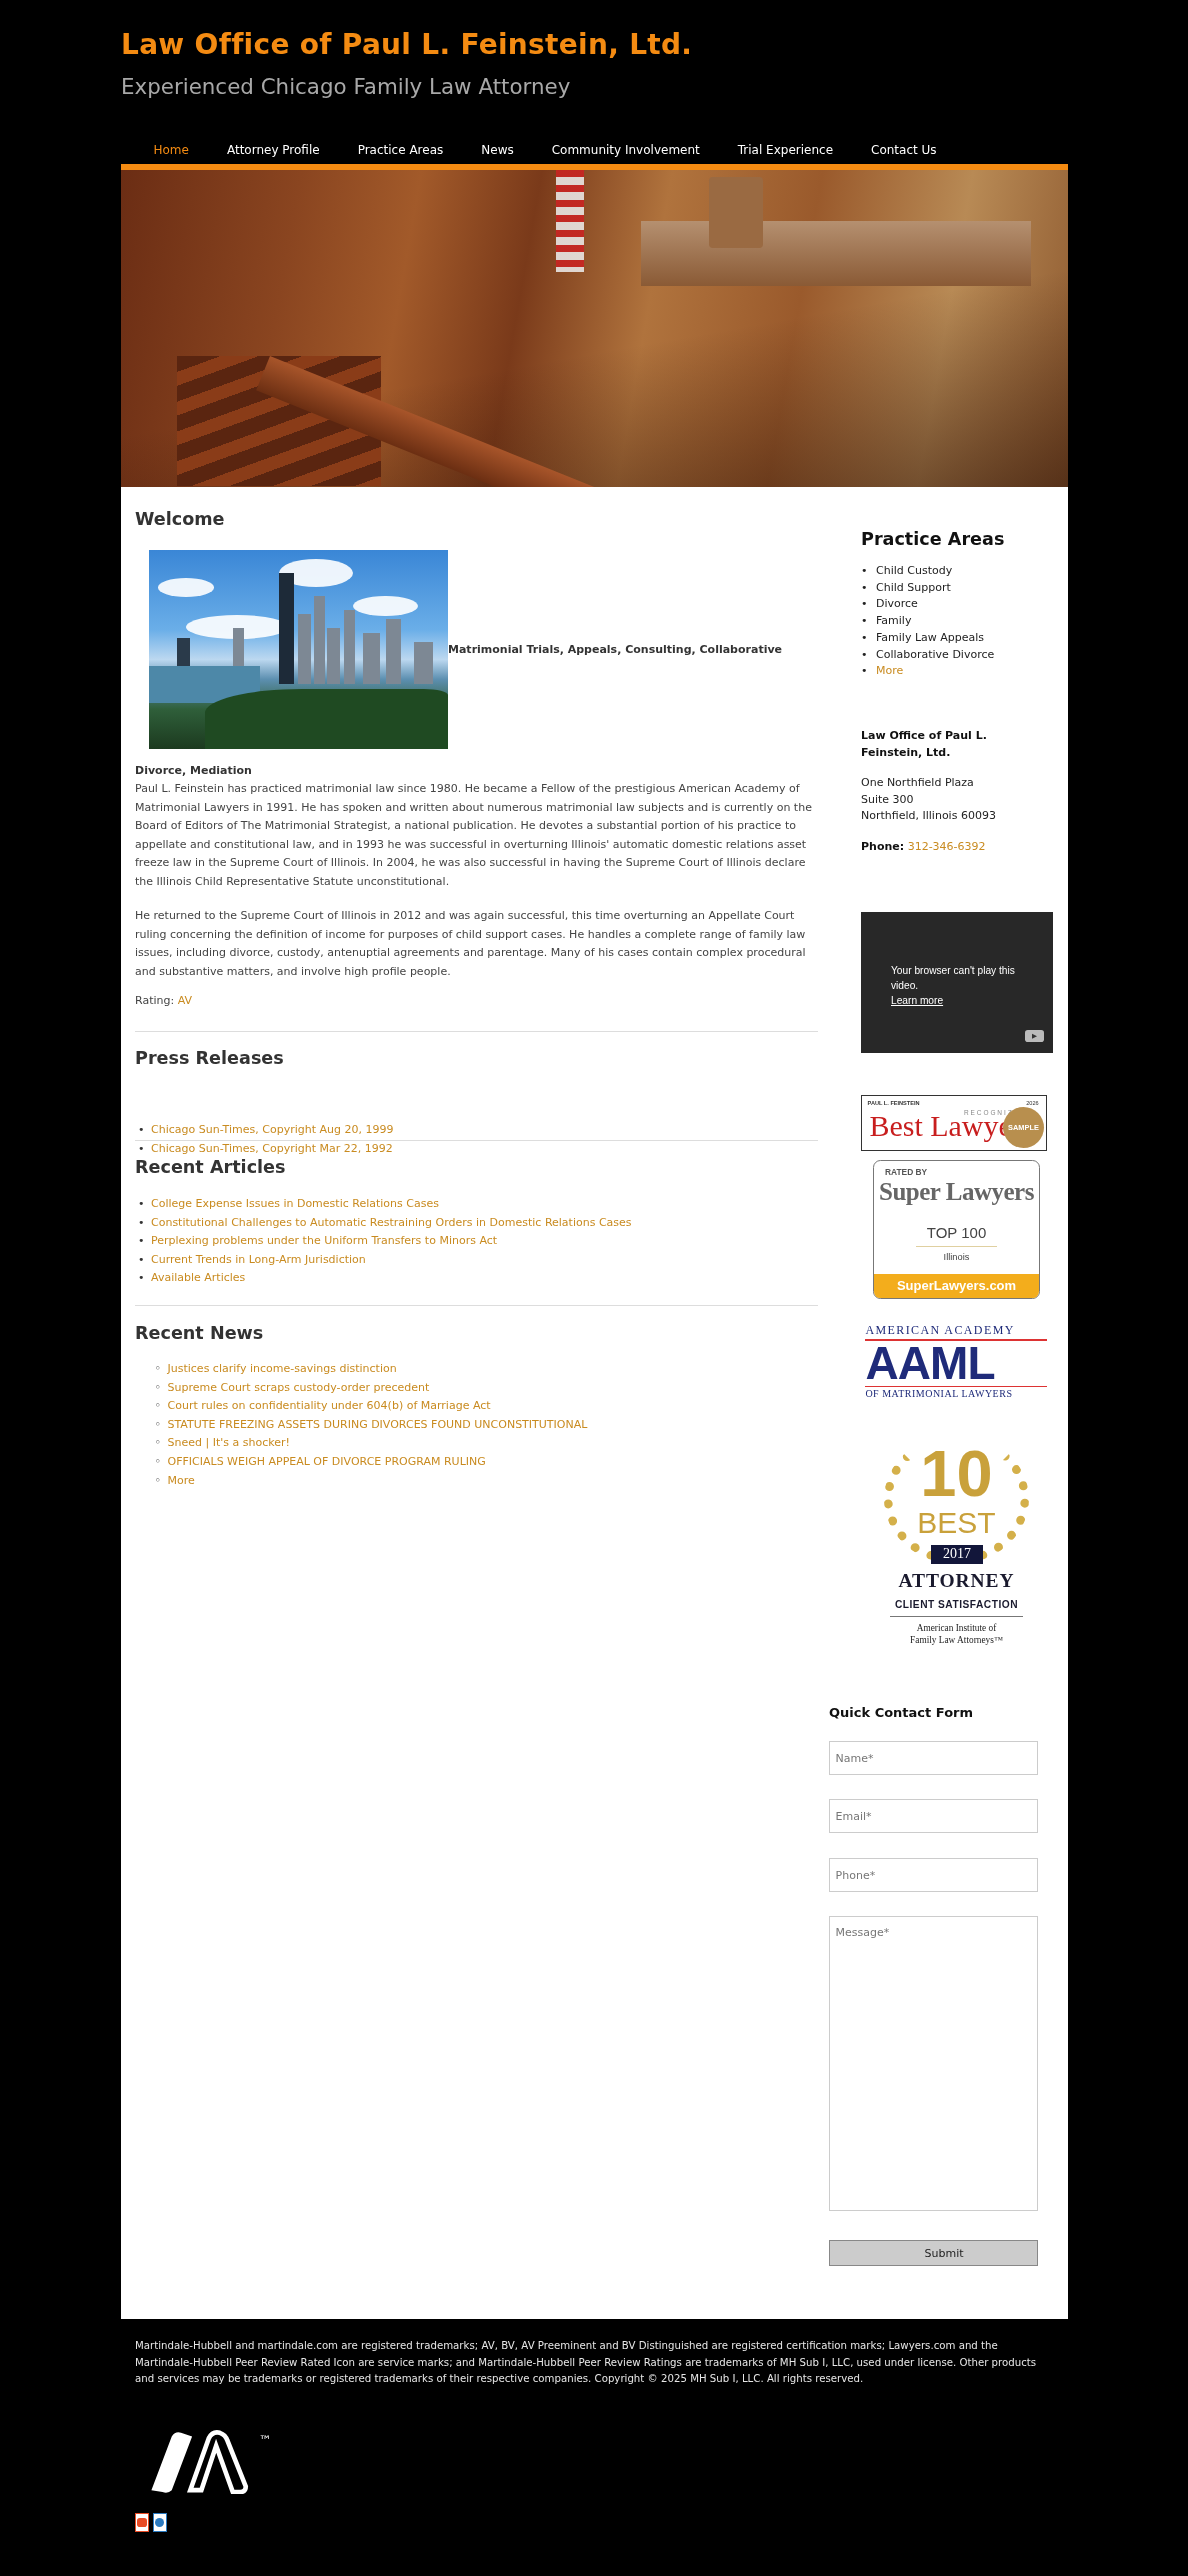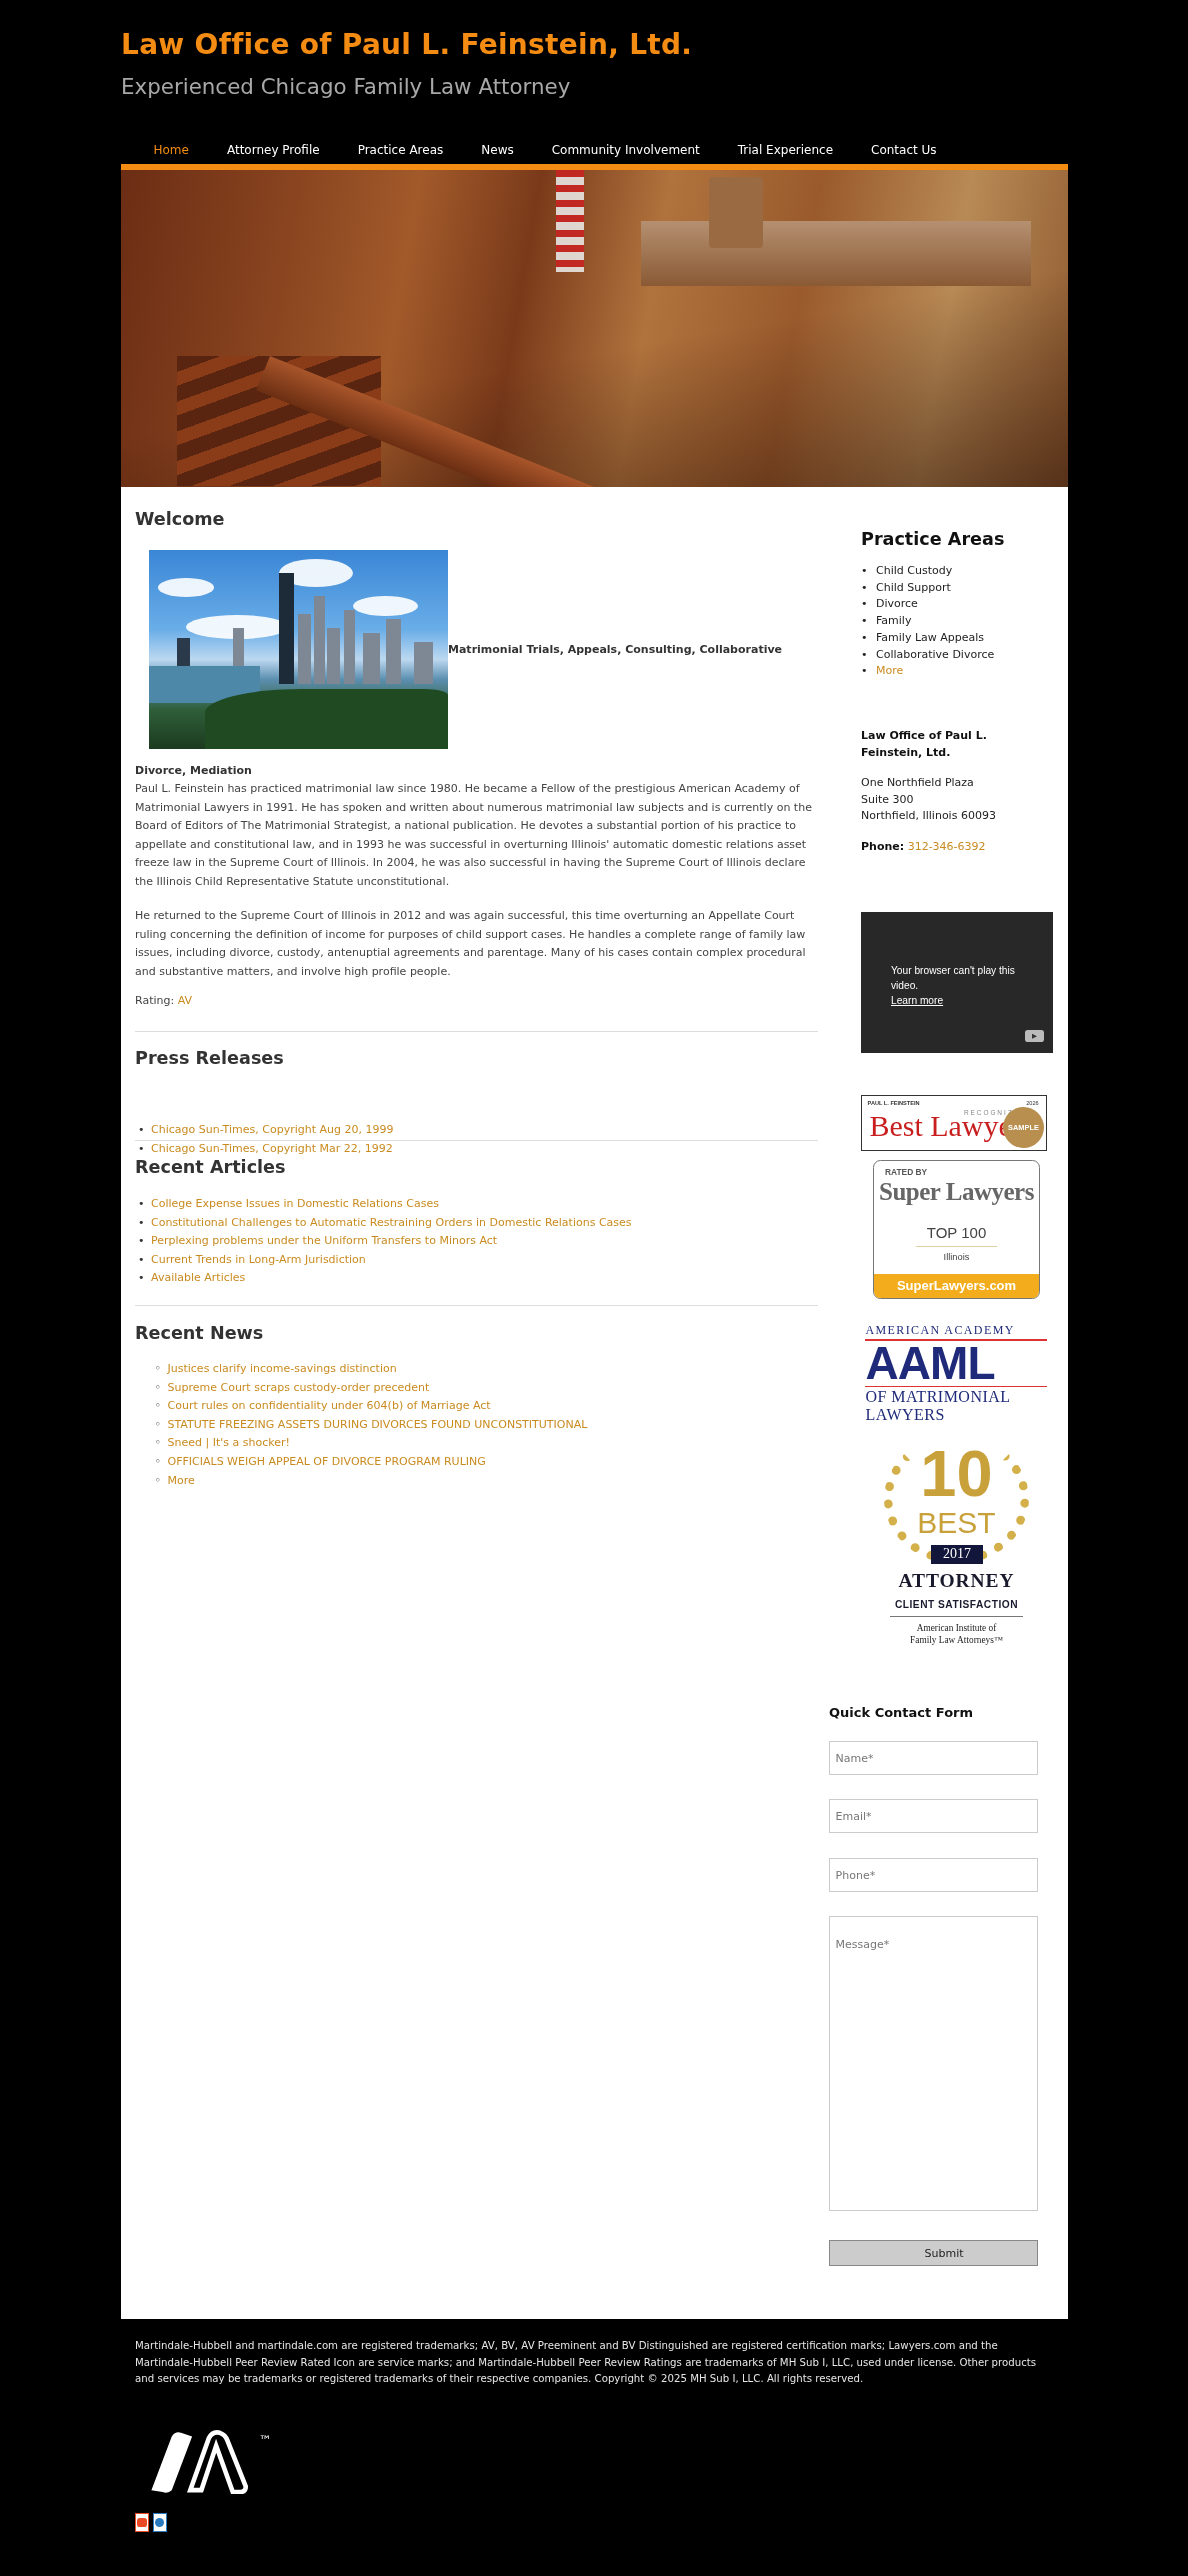--- a/index.html
+++ b/index.html
@@ -89,39 +89,39 @@
   .badge-sl .brand { position: absolute; left: 0; right: 0; top: 16.7px; font-size: 25px; font-weight: bold; color: #666; font-family: "Liberation Serif", serif; letter-spacing: -0.5px; }
   .badge-sl .top100 { position: absolute; left: 0; right: 0; top: 63px; font-size: 15px; color: #444; }
   .badge-sl .rule { position: absolute; left: 42px; right: 42px; top: 85px; height: 0.9px; background: #e0d0a0; }
   .badge-sl .state { position: absolute; left: 0; right: 0; top: 91px; font-size: 9.3px; color: #444; }
   .badge-sl .site { position: absolute; left: 0; right: 0; bottom: 0; height: 24px; background: #f3ad1c; color: #fff; font-size: 13px; font-weight: bold; line-height: 24px; }
 
   .badge-aaml { position: absolute; left: 20.4px; top: 836px; width: 182px; height: 84px; text-align: left; font-family: "Liberation Serif", serif; }
   .badge-aaml .l1 { font-size: 12px; letter-spacing: 1.4px; color: #1f2b7a; }
   .badge-aaml .bar { height: 1.9px; background: #d33; margin: 0.9px 0; }
   .badge-aaml .l2 { font-size: 46px; font-weight: bold; color: #1f2b7a; line-height: 43px; font-family: "Liberation Sans", sans-serif; letter-spacing: -0.9px; }
-  .badge-aaml .l3 { font-size: 16px; color: #1f2b7a; letter-spacing: 0.5px; }
+  .badge-aaml .l3 { font-size: 10px; color: #1f2b7a; letter-spacing: 0.5px; }
 
   .badge-10 { position: absolute; left: 28px; top: 947px; width: 167px; height: 232px; text-align: center; font-family: "Liberation Serif", serif; }
   .badge-10 .wreath { position: absolute; left: 11px; top: 0; width: 145px; height: 130px; border-radius: 50%; border: 9.3px dotted #d4b04a; border-top-color: transparent; }
   .badge-10 .ten { position: absolute; left: 0; right: 0; top: 7.4px; font-size: 65px; font-weight: bold; color: #c9a13b; font-family: "Liberation Sans", sans-serif; line-height: 1; }
   .badge-10 .best { position: absolute; left: 0; right: 0; top: 74px; font-size: 30px; color: #c9a13b; font-family: "Liberation Sans", sans-serif; line-height: 1; }
   .badge-10 .yr { position: absolute; left: 58px; top: 111px; width: 52px; height: 18.6px; background: #12163a; color: #fff; font-size: 14px; line-height: 18.6px; }
   .badge-10 .att { position: absolute; left: 0; right: 0; top: 136px; font-size: 19.5px; font-weight: bold; color: #1a1a2e; letter-spacing: 0.9px; }
   .badge-10 .cs { position: absolute; left: 0; right: 0; top: 165px; font-size: 10.2px; font-weight: bold; color: #1a1a2e; font-family: "Liberation Sans", sans-serif; letter-spacing: 0.5px; }
   .badge-10 .rule { position: absolute; left: 16.7px; right: 16.7px; top: 182px; height: 0.9px; background: #777; }
   .badge-10 .inst { position: absolute; left: 0; right: 0; top: 188px; font-size: 9.3px; line-height: 12px; color: #222; }
 
   .qcf-title { position: absolute; left: 0; top: 1218px; font-size: 13px; font-weight: bold; color: #111; }
   .field { position: absolute; left: 0; width: 209px; height: 34px; border: 0.9px solid #ccc; background: #fff; font-family: "DejaVu Sans", sans-serif; font-size: 11px; padding: 0 5.6px; color: #333; }
   .field::placeholder { color: #777; }
   .f-name { top: 1254px; }
   .f-email { top: 1312px; }
   .f-phone { top: 1371px; }
-  .f-msg { top: 1429px; height: 295px; padding-top: 21px; resize: none; }
+  .f-msg { top: 1429px; height: 295px; padding-top: 9px; resize: none; }
   .submit { position: absolute; left: 0; top: 1753px; width: 209px; height: 26px; background: #ccc; border: 0.9px solid #888; font-size: 11px; color: #222; font-family: "DejaVu Sans", sans-serif; cursor: pointer; padding-left: 21px; }
 
   
   .footer-text { position: absolute; left: 135px; top: 2338px; width: 915px; font-size: 10.2px; line-height: 16.7px; color: #e6e6e6; }
   .logo { position: absolute; left: 144px; top: 2426px; height: 71px; display: flex; align-items: center; }
   .logo svg { display: block; }
   .logo-text { font-family: "DejaVu Sans", sans-serif; font-weight: 200; font-size: 61px; color: #fff; margin-left: 22px; letter-spacing: 0.9px; line-height: 1; }
   .logo-tm { font-size: 13px; color: #fff; align-self: flex-start; margin-top: 7.4px; margin-left: 3.7px; }
   .footer-icons { position: absolute; left: 135px; top: 2513px; display: flex; gap: 3.7px; }
   .ficon { width: 14px; height: 18.6px; border: 0.9px solid; display: flex; align-items: center; justify-content: center; background: #fff; }

